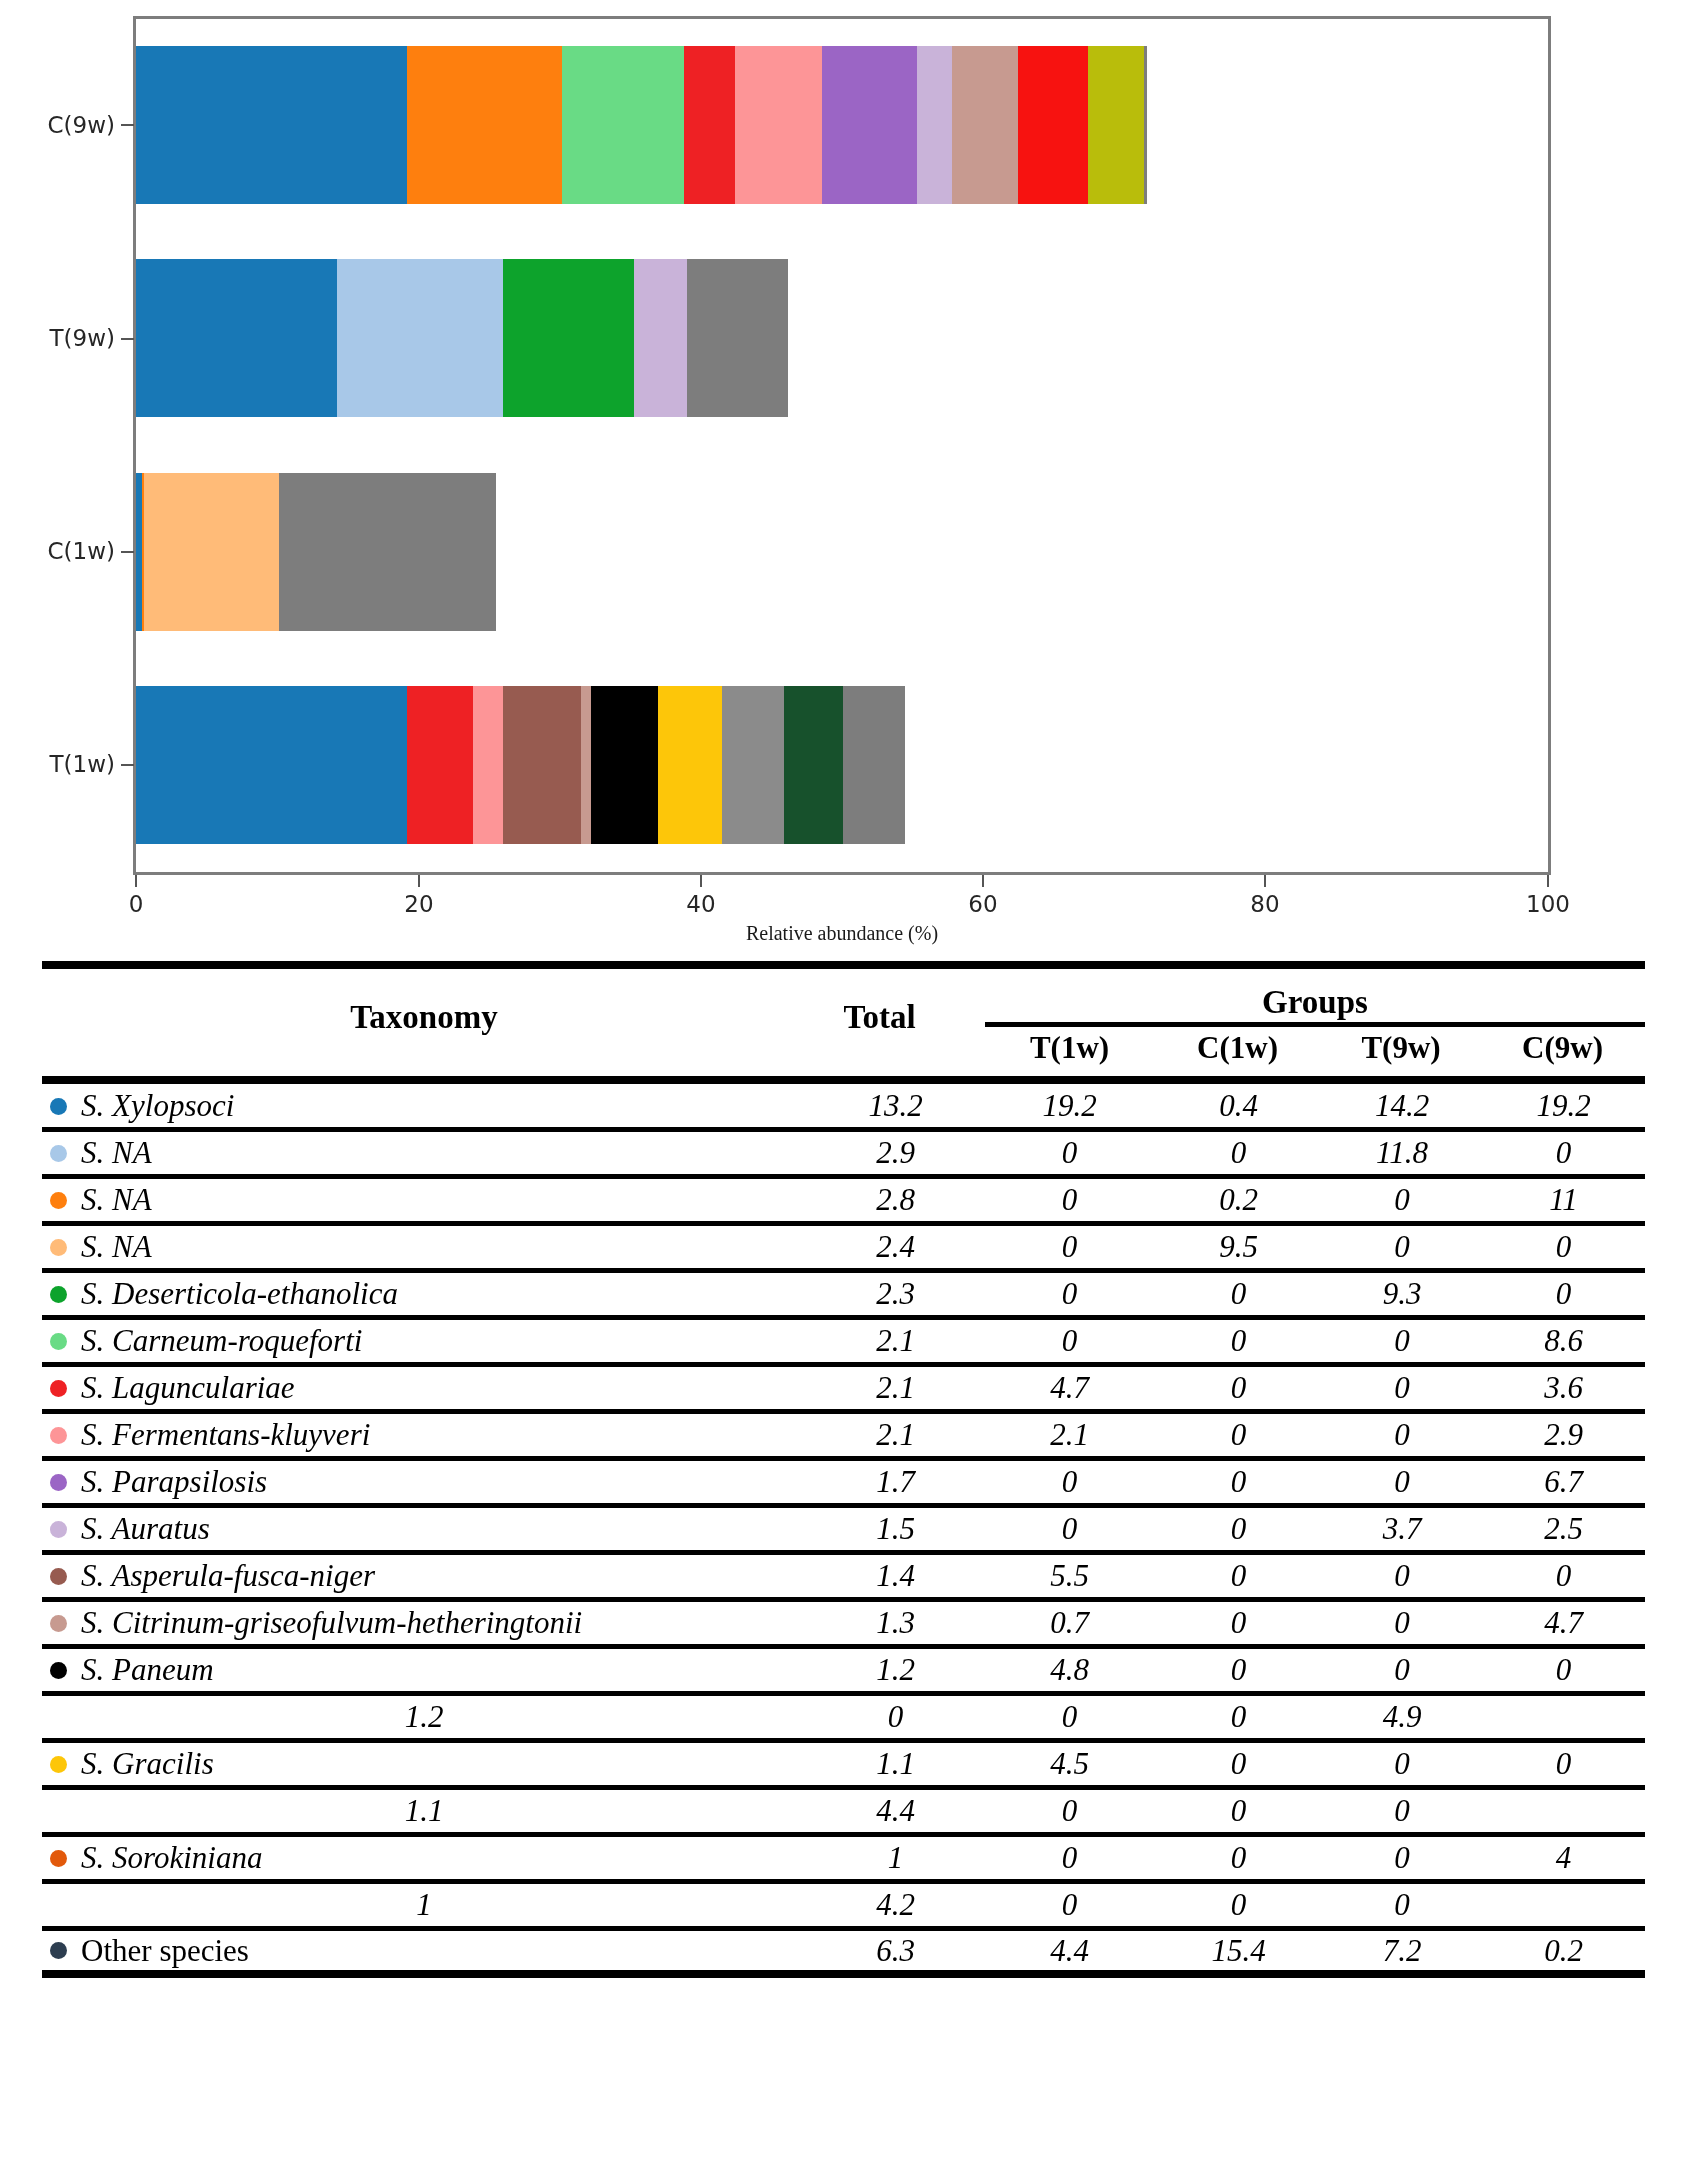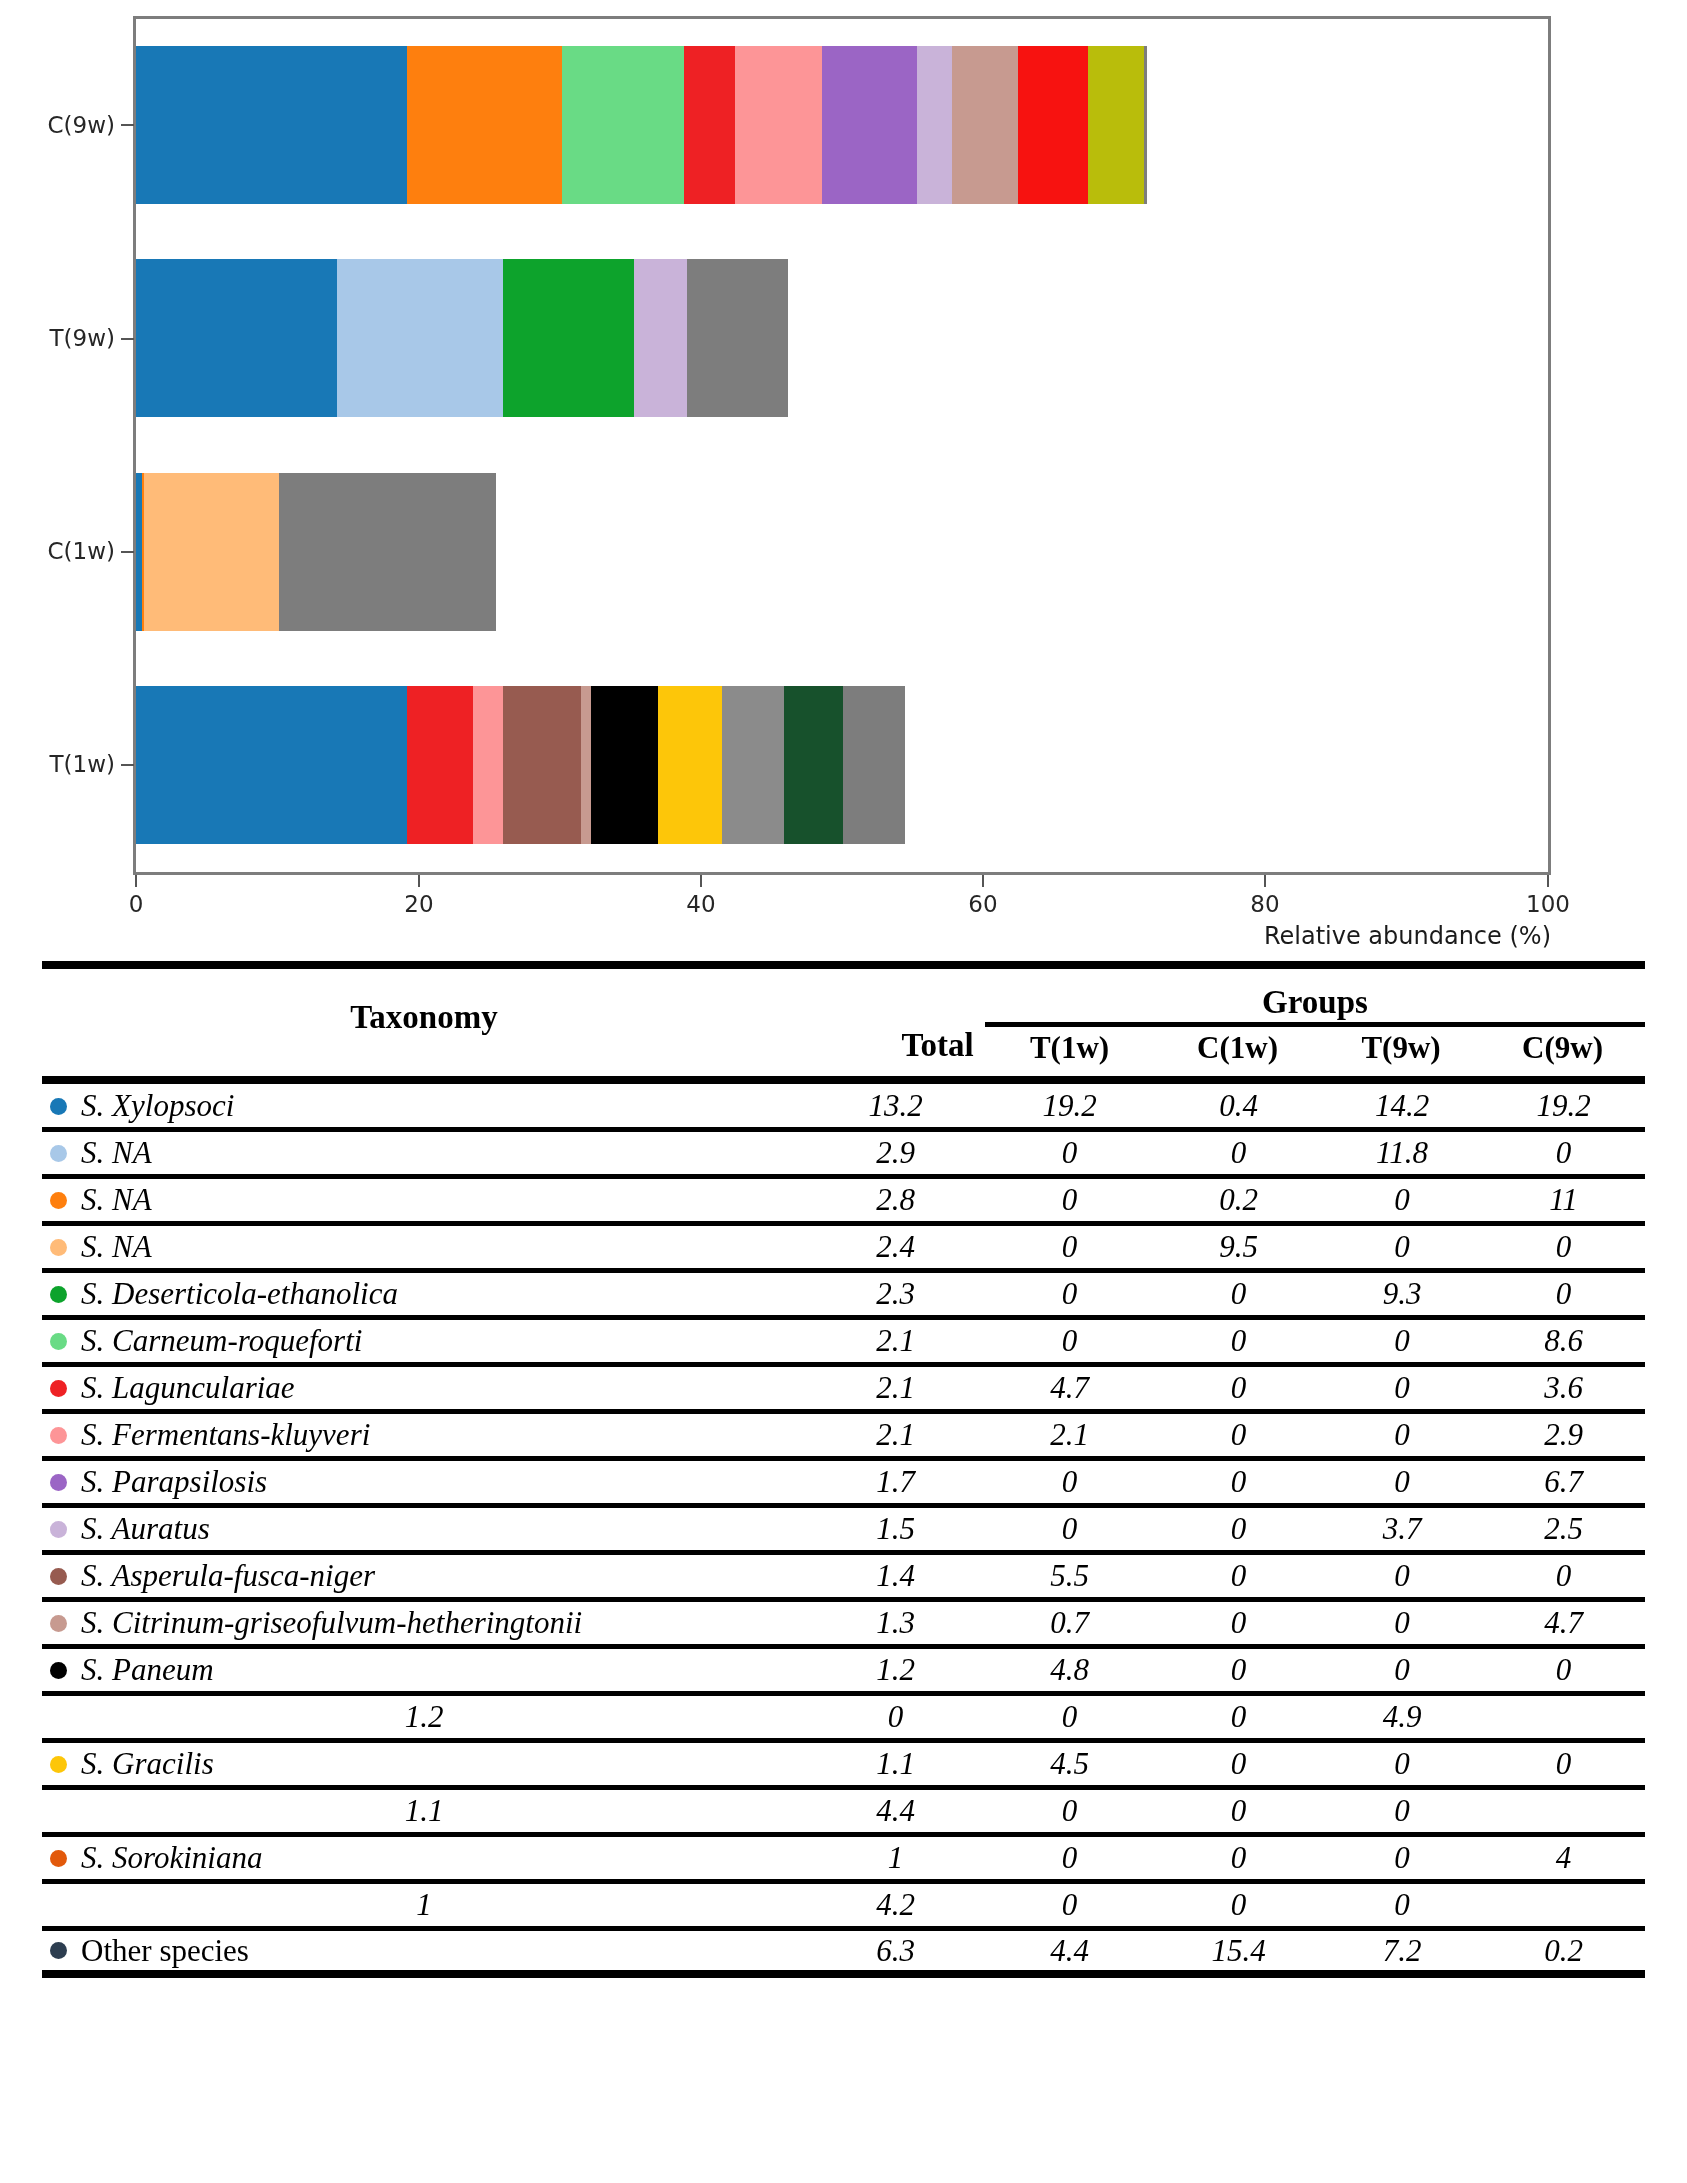--- a/index.html
+++ b/index.html
@@ -15,22 +15,22 @@
   .band  { position:absolute; left:0; width:100%; height:213px; }
   .bar   { position:absolute; top:27px; left:0; height:158px; width:100%;
            display:flex; flex-direction:row; }
   .seg   { height:100%; flex:0 0 auto; }
   .ytick { position:absolute; width:12.6px; height:2.1px; background:#555; }
   .ylab  { position:absolute; left:0; width:115px; text-align:right;
            font-size:23px; color:#262626; line-height:29.5px; }
   .xtick { position:absolute; width:2.1px; height:11.6px; background:#555; top:875px; }
   .xlab  { position:absolute; top:891px; width:84px; text-align:center;
            font-size:23px; color:#262626; }
-  #xtitle{ position:absolute; top:922px; left:133px; width:1418px; text-align:right;
-           font-size:24px; color:#1a1a1a; }
+  #xtitle{ position:absolute; top:922px; left:133px; width:1418px; text-align:center;
+           font-size:20px; color:#1a1a1a;font-family:Liberation Serif, serif; }
   
   .rule  { position:absolute; left:42px; width:1603px; background:#000; }
   #tbl-header { position:absolute; left:42px; top:969px; width:1603px; height:107px; }
   .hcell { position:absolute; font-weight:bold; font-size:33px; text-align:center; }
   .hsub  { position:absolute; font-weight:bold; font-size:31px; text-align:center; top:61px; }
   #groups-underline { position:absolute; left:943px; top:53px; width:660px; height:4.7px; background:#000; }
   #tbl-rows { position:absolute; left:42px; top:1085px; width:1603px; }
   .trow { height:47px; box-sizing:border-box; border-bottom:5.3px solid #000;
           display:grid; grid-template-columns:764px 179px 169px 169px 158px 165px;
           align-items:center; font-size:31px; }
@@ -113,21 +113,21 @@
     <div class="xtick" style="left: 1264px;"></div>
     <div class="xlab" style="left: 1223px;">80</div>
     <div class="xtick" style="left: 1547px;"></div>
     <div class="xlab" style="left: 1506px;">100</div>
   </div>
 
 <div>
   <div class="rule" style="top:961px;height:8.4px;"></div>
   <div id="tbl-header">
     <div class="hcell" style="left:0;width:764px;top:29.5px;">Taxonomy</div>
-    <div class="hcell" style="left:806px;width:179px;top:29.5px;margin-top:28px;">Total</div>
+    <div class="hcell" style="left:748px;width:179px;top:29.5px;">Total</div>
     <div class="hcell" style="left:943px;width:660px;top:15px;">Groups</div>
     <div id="groups-underline"></div>
     <div class="hsub" style="left:943px;width:169px;">T(1w)</div>
     <div class="hsub" style="left:1111px;width:169px;">C(1w)</div>
     <div class="hsub" style="left:1280px;width:158px;">T(9w)</div>
     <div class="hsub" style="left:1438px;width:165px;">C(9w)</div>
   </div>
   <div class="rule" style="top:1076px;height:8.4px;"></div>
   <div id="tbl-rows">
       <div class="trow">

